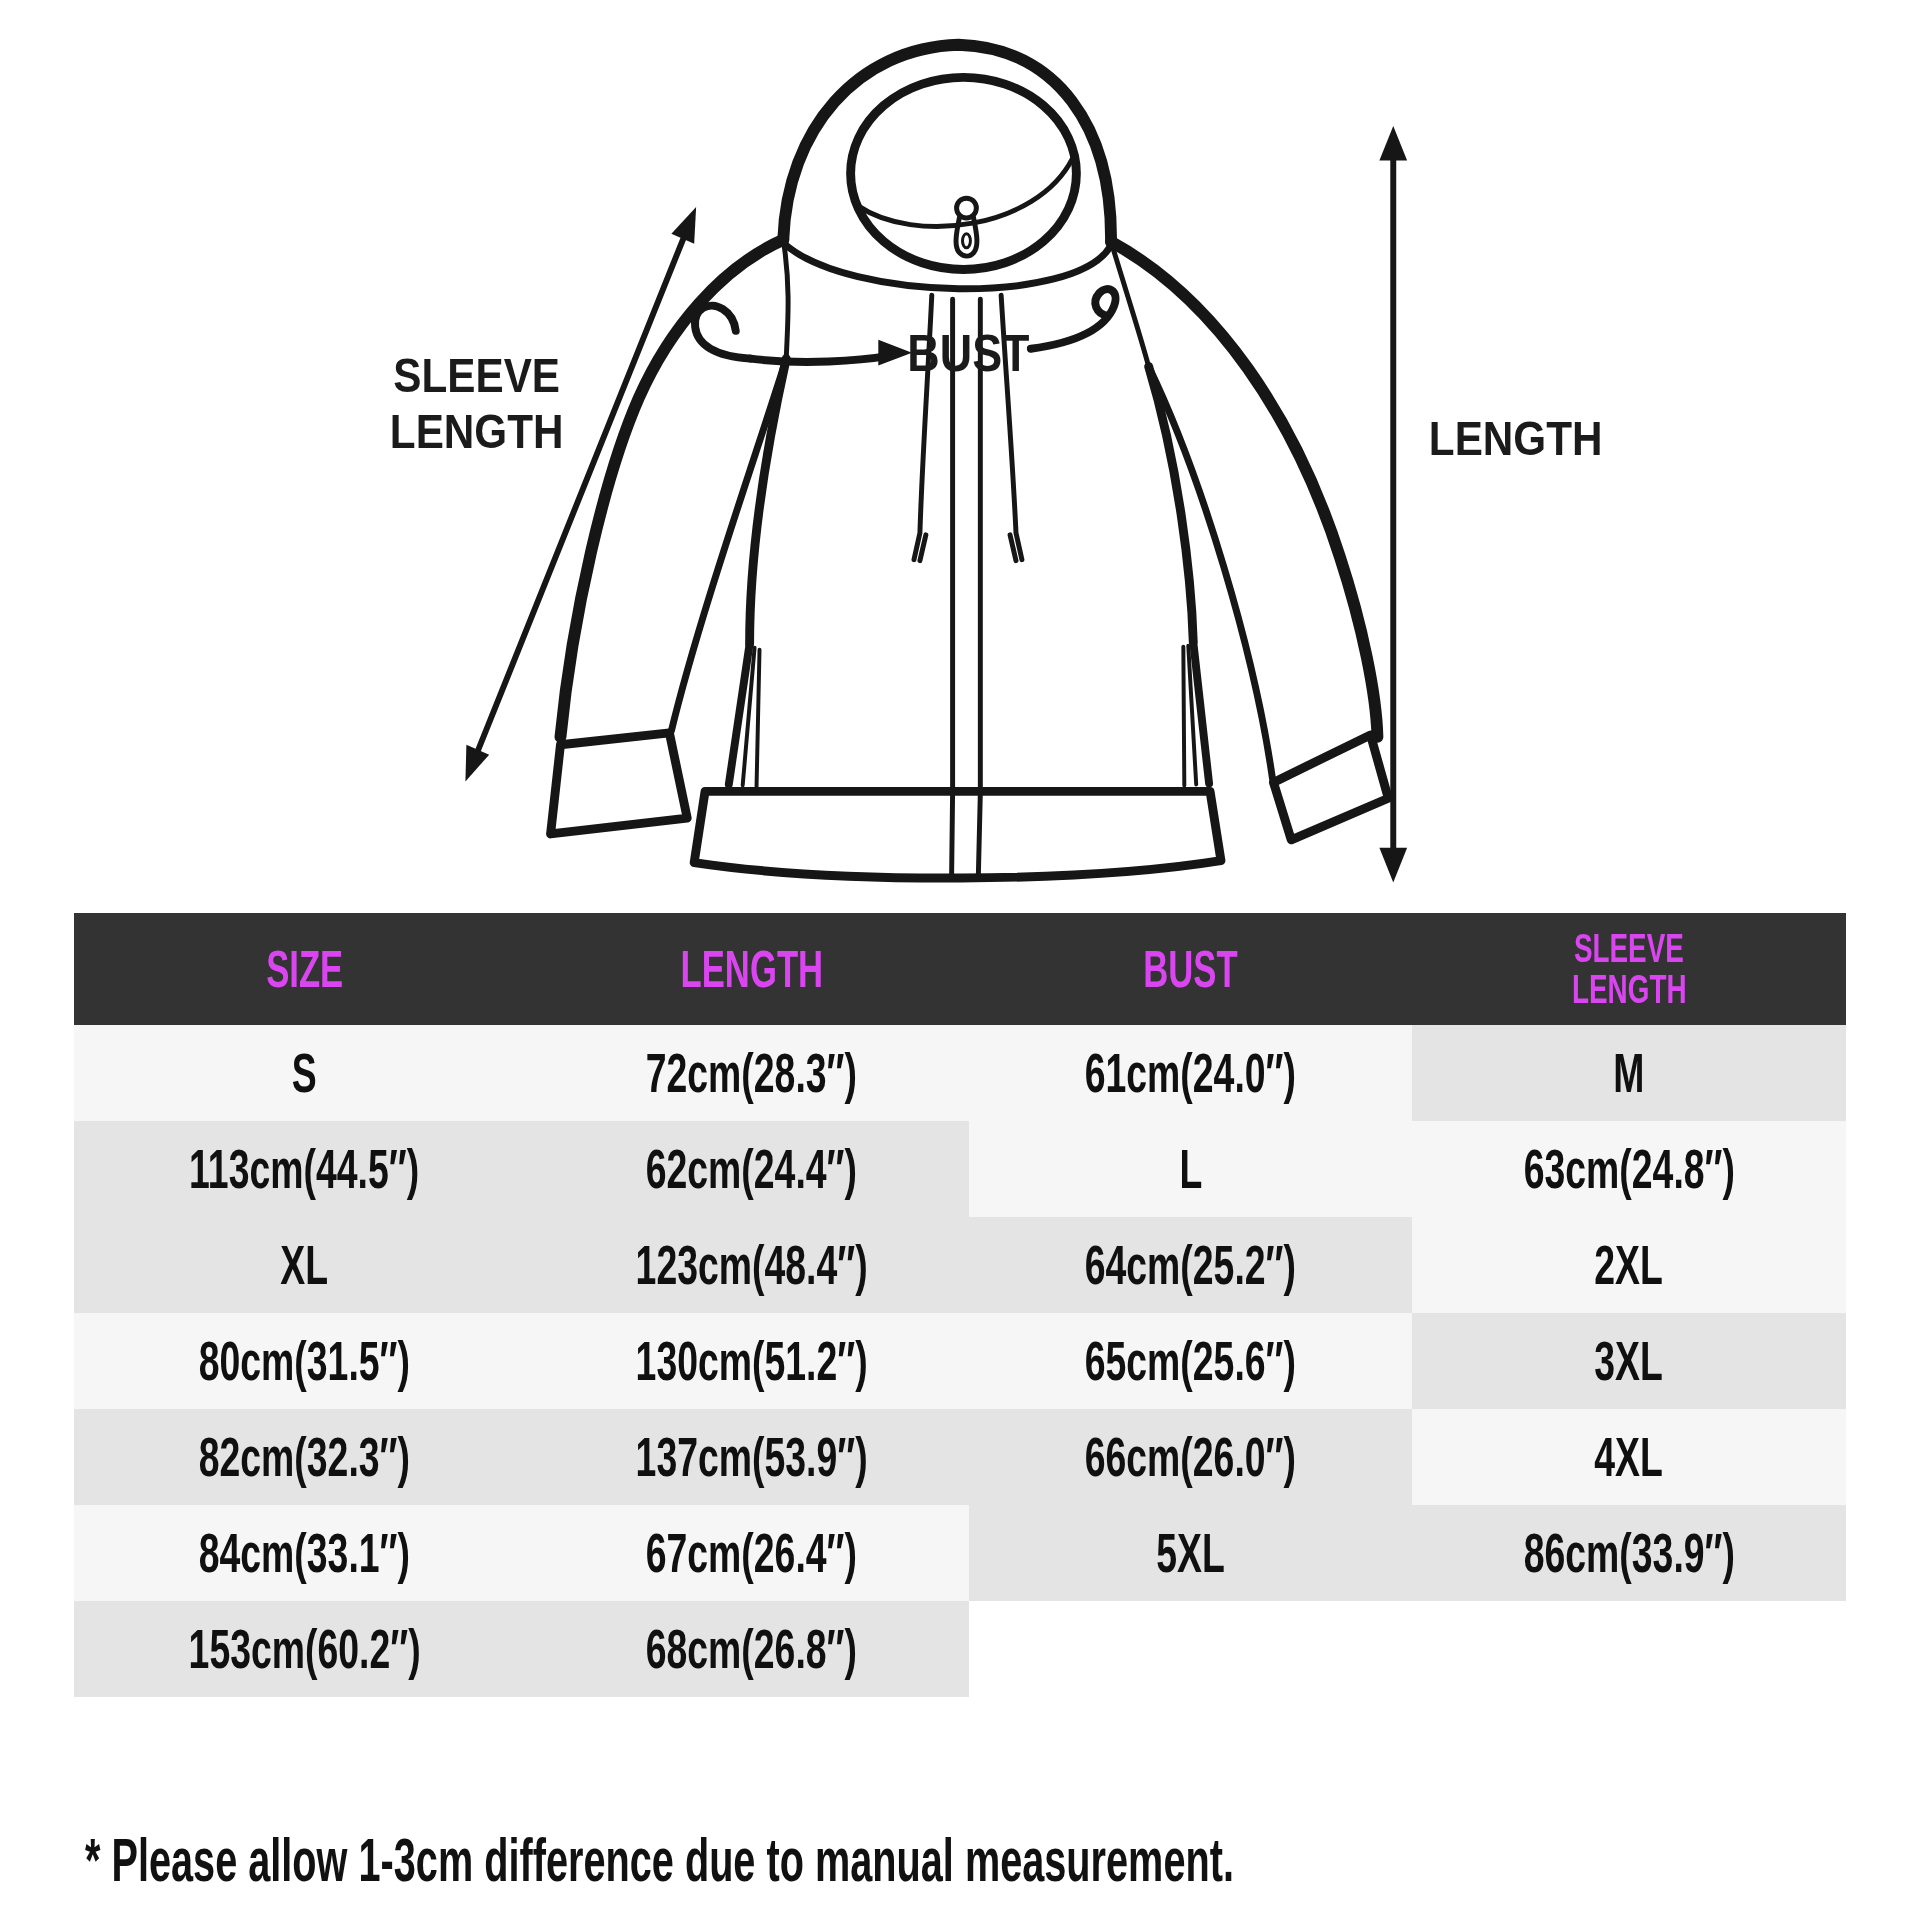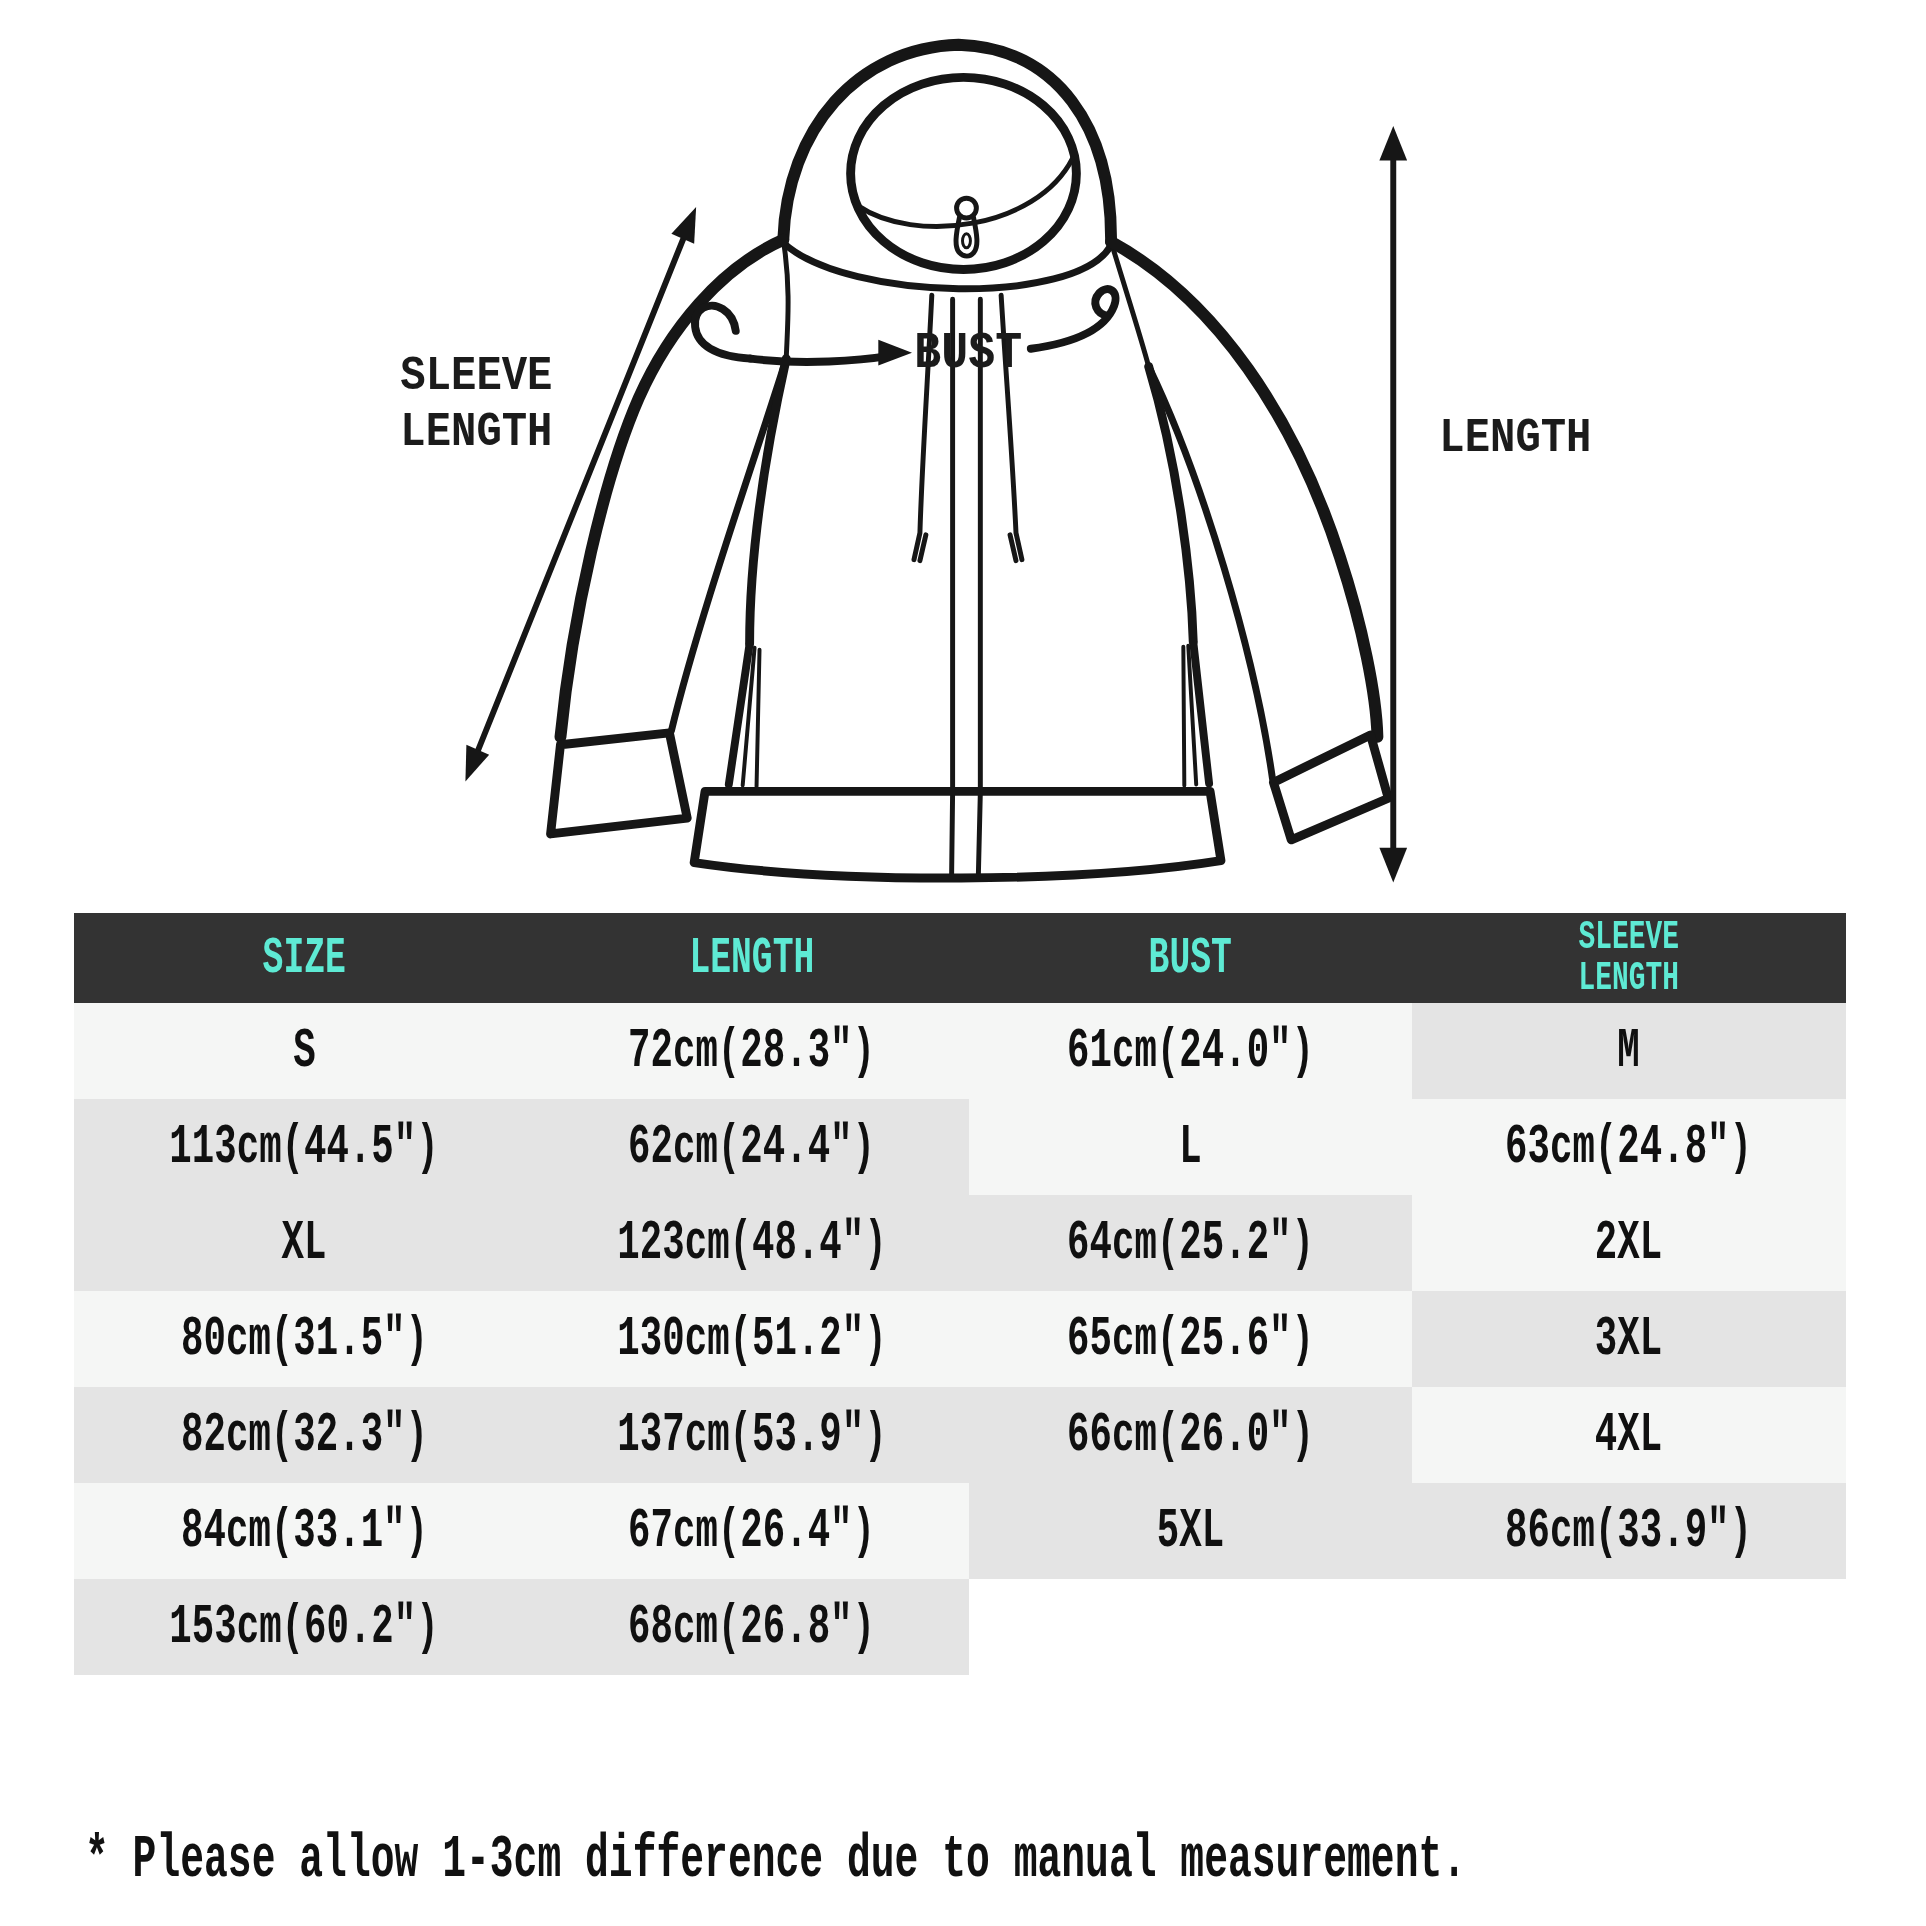--- a/index.html
+++ b/index.html
@@ -1,32 +1,32 @@
 <!DOCTYPE html>
 <html style="--header-bg: #333333; --row-light: #f5f6f5; --row-dark: #e4e4e4; --ink: #161616;"><head>
 <meta charset="utf-8">
 <style>
   html,body{margin:0;padding:0;background:#ffffff;}
   .page{
     position:relative;width:1927px;height:1927px;background:#ffffff;
-    font-family:Liberation Mono, monospace;color:#141414;overflow:hidden;
+    font-family:Liberation Sans, sans-serif;color:#141414;overflow:hidden;
   }
   .diagram-svg{position:absolute;left:0;top:0;width:1927px;height:941px;}
   .lbl{position:absolute;font-weight:bold;color:#1b1b1b;white-space:nowrap;text-align:center;}
   .lbl .sq{display:inline-block;transform:scaleX(0.88);transform-origin:center;}
   .lbl-sleeve{left:328px;top:348px;width:297px;font-size:48px;line-height:56px;}
   .lbl-bust{left:820px;top:327px;width:297px;font-size:51px;line-height:53px;}
   .lbl-length{left:1367px;top:413px;width:297px;font-size:48px;line-height:51px;}
 
   .size-table{
     position:absolute;left:74px;top:913px;width:1772px;
     display:grid;grid-template-columns:26% 24.5% 25% 24.5%;
   }
   .cell{display:flex;align-items:center;justify-content:center;text-align:center;}
-  .head{height:90px;background:var(--header-bg,#333333);color:#5eead4;font-weight:bold;font-size:51px;}
+  .head{height:112px;background:var(--header-bg,#333333);color:#d946ef;font-weight:bold;font-size:51px;}
   .head.two-line{font-size:41px;line-height:41px;flex-direction:column;}
   .rowc{height:96px;font-weight:bold;font-size:55px;color:#101010;}
   .r-light{background:var(--row-light,#f5f6f5);}
   .r-dark{background:var(--row-dark,#e4e4e4);}
   .cnd{display:inline-block;transform:scaleX(0.68);transform-origin:center;white-space:nowrap;}
   .note{
     position:absolute;left:85px;top:1824px;font-weight:bold;font-size:62px;color:#111111;white-space:nowrap;
   }
   .note .cnd{transform-origin:left center;transform:scaleX(0.64);}
 </style>

